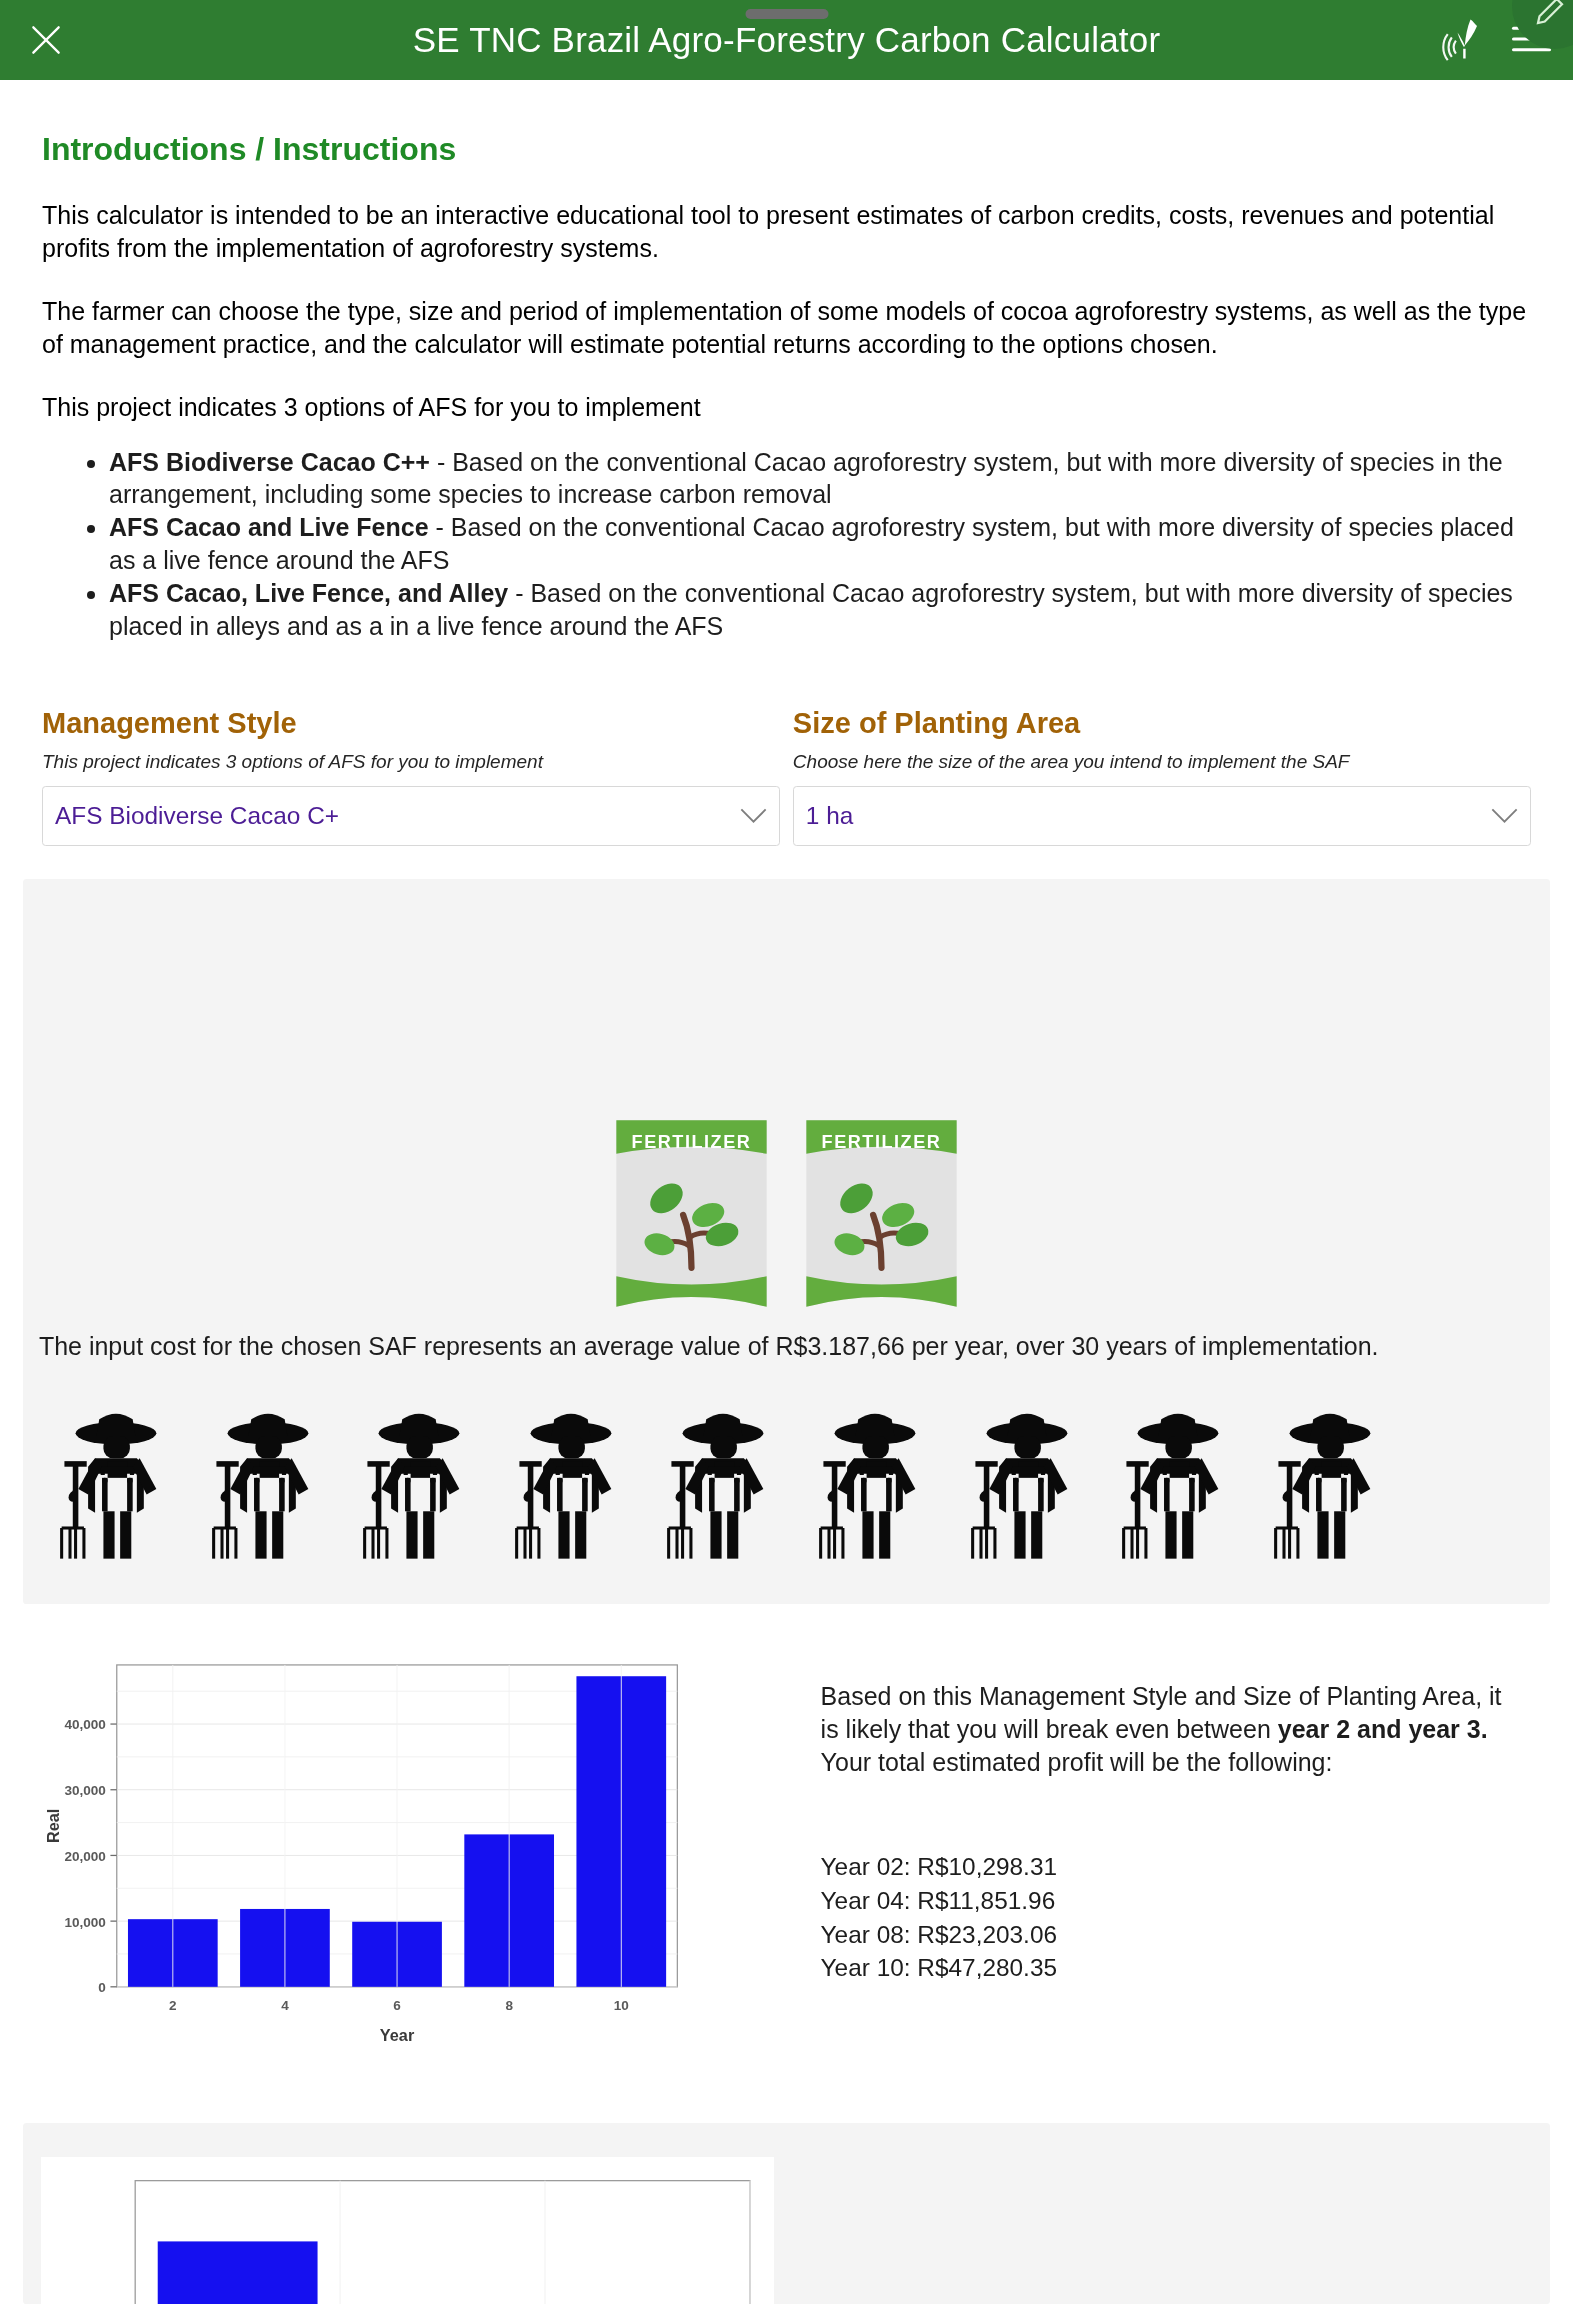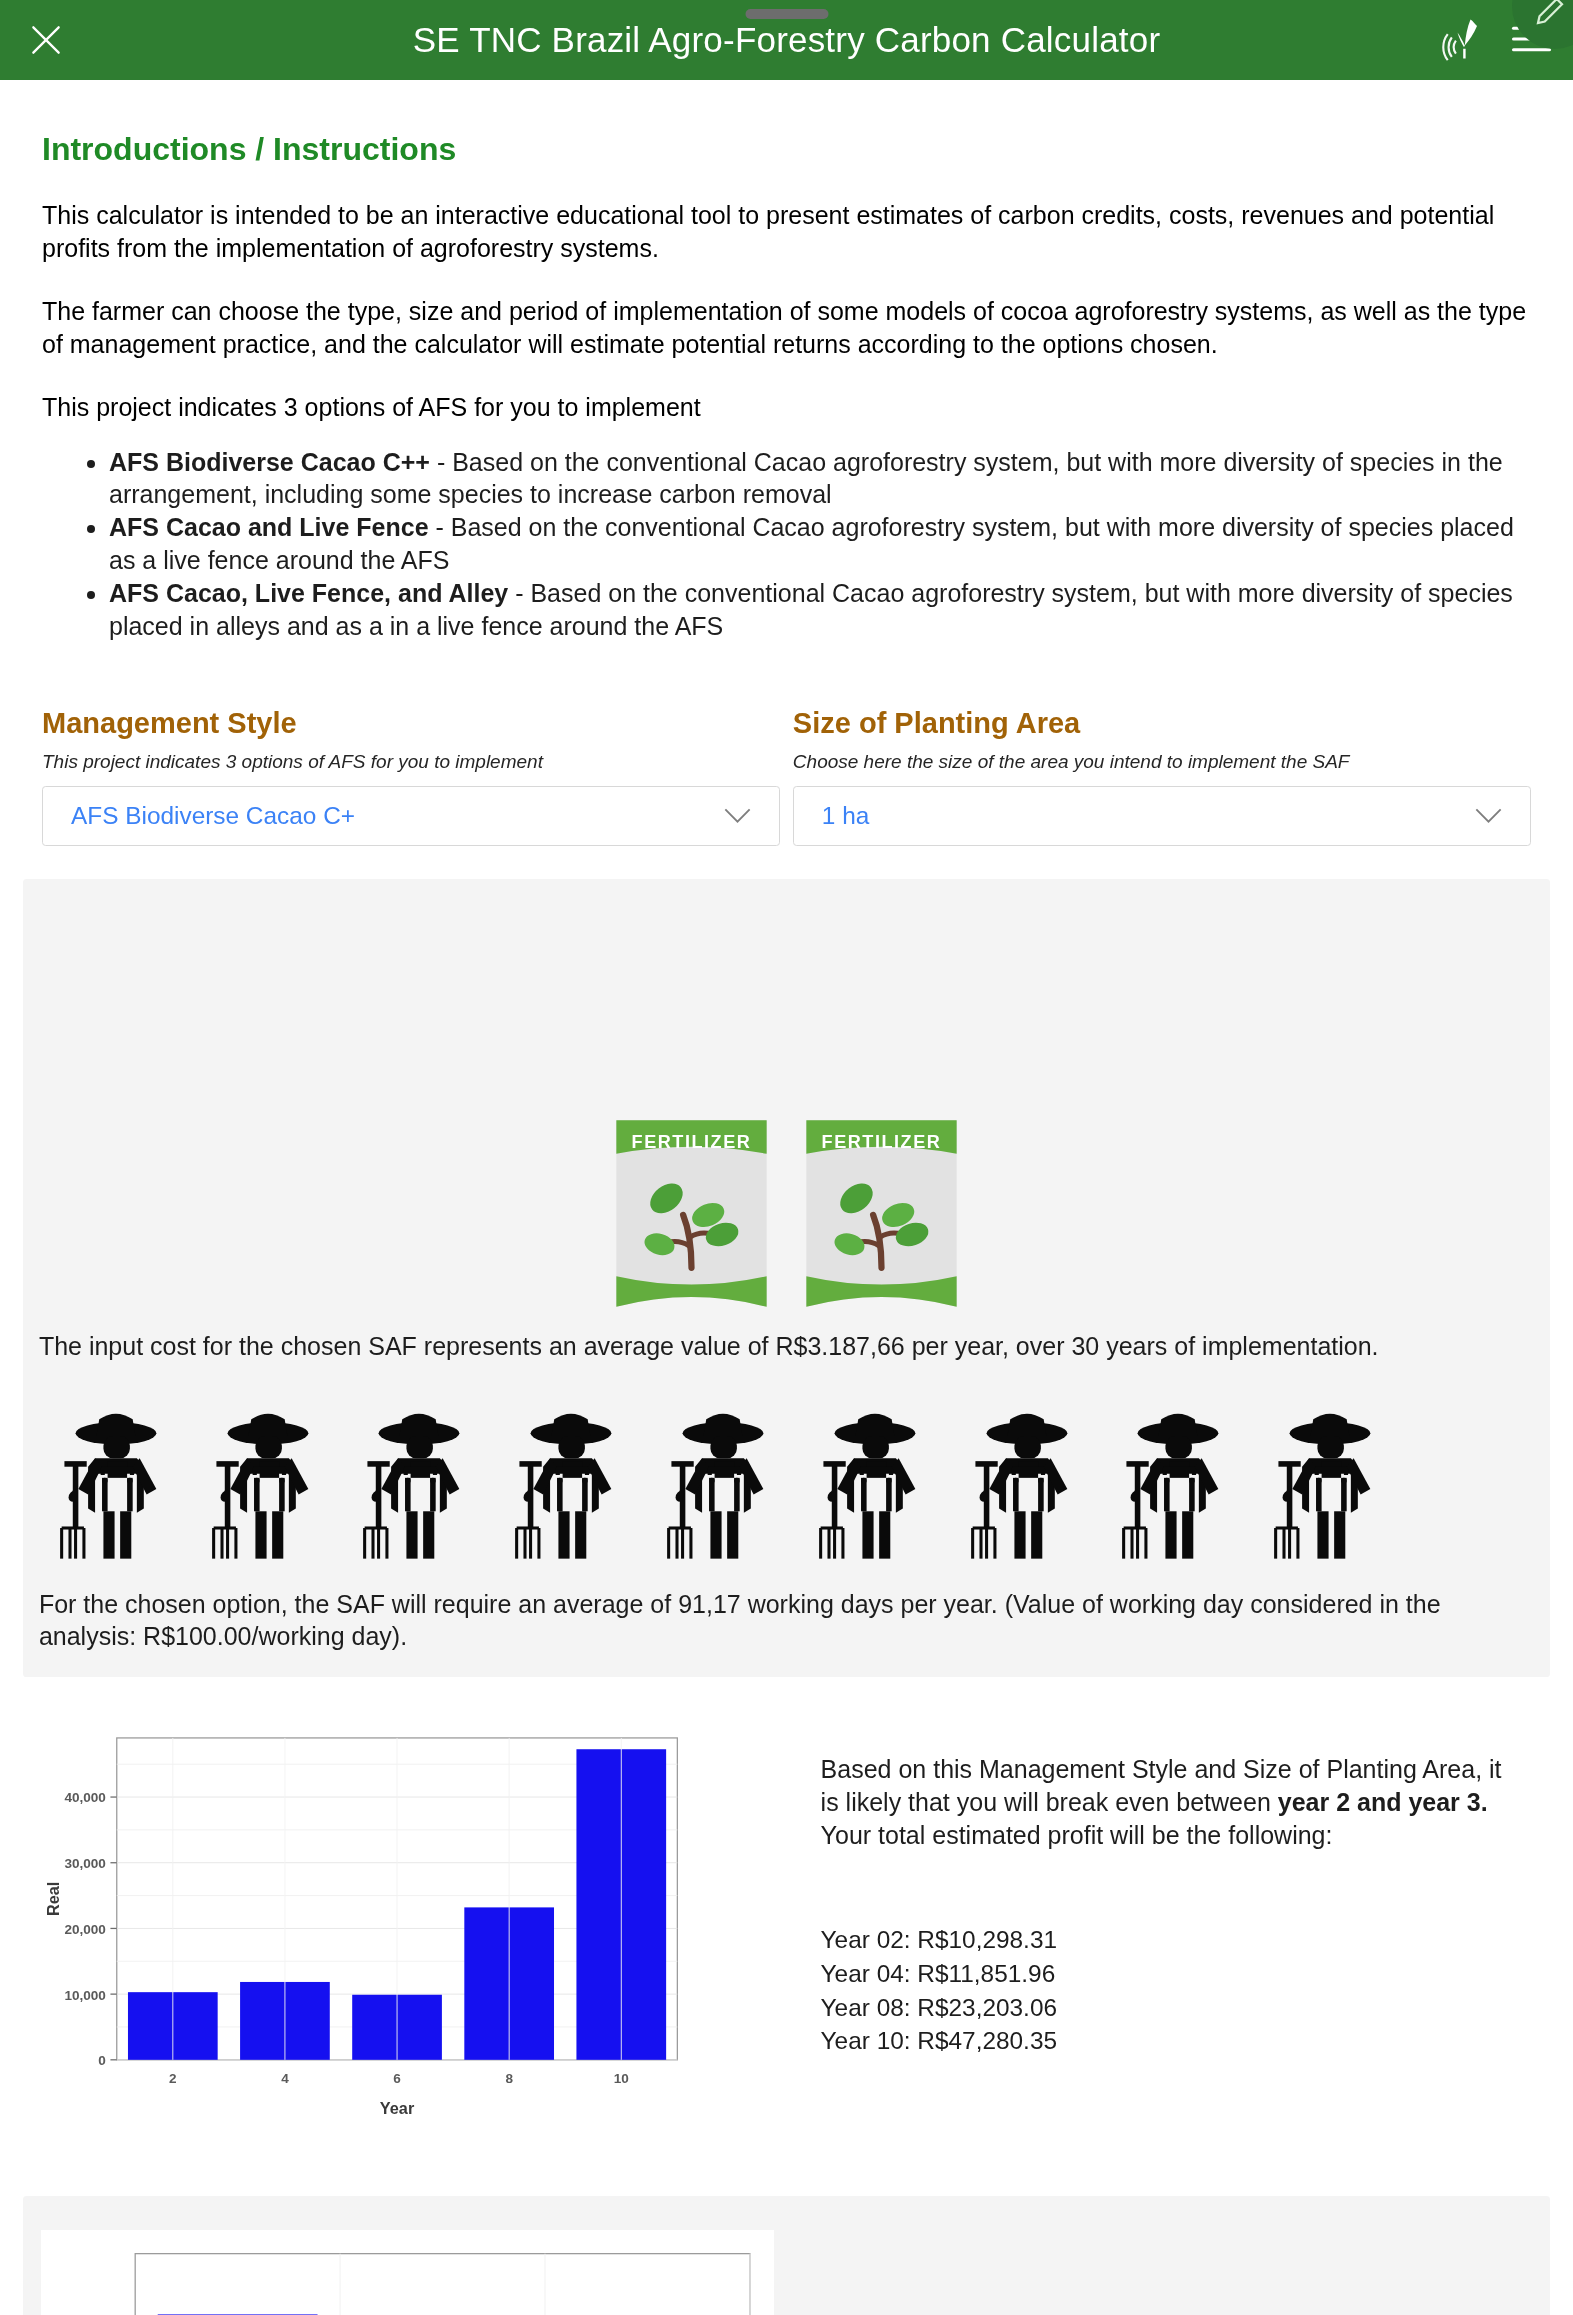--- a/index.html
+++ b/index.html
@@ -102,23 +102,23 @@
     margin-top: 11px;
   }
   .select-box {
     margin-top: 12.7px;
     height: 60px;
     border: 0.9px solid #d8d8d8;
     border-radius: 3.6px;
     background: #ffffff;
     display: flex;
     align-items: center;
-    padding: 0 28px;
+    padding: 0 12px;
     font-size: 24.4px;
-    color: #3b82f6;
+    color: #4c1d95;
     cursor: pointer;
   }
   .select-value { flex: 1 1 auto; }
   .chev { flex: 0 0 auto; opacity: .65; }
 
   
   .panel {
     margin: 33px 22.6px 0 22.6px;
     background: #f4f4f4;
     border-radius: 3.6px;
@@ -565,21 +565,20 @@
           </g>
           <g stroke="#0a0a0a" stroke-width="2.2" fill="none">
             <path d="M16 84 v22"></path>
             <path d="M22 84 v22"></path>
             <path d="M26 84 v22"></path>
             <path d="M32 84 v22"></path>
             <path d="M16 84 h16"></path>
           </g>
         </svg>
     </div>
-    <div class="panel-caption">For the chosen option, the SAF will require an average of 91,17 working days per year. (Value of working day considered in the analysis: R$100.00/working day).</div>
   </div>
 </div>
 
 <div class="chart-row">
   <div class="chart-col">
     <div class="plot-card">
       <svg class="plot" id="main-plot" width="651" height="398" viewBox="0 0 720 440">
           <rect x="86" y="12" width="620" height="356" fill="#ffffff" stroke="#9a9a9a" stroke-width="1.4"></rect>
           <line x1="86" x2="706" y1="331.6734693877551" y2="331.6734693877551" stroke="#f0f0f0" stroke-width="1"></line>
           <line x1="86" x2="706" y1="259.0204081632653" y2="259.0204081632653" stroke="#f0f0f0" stroke-width="1"></line>

